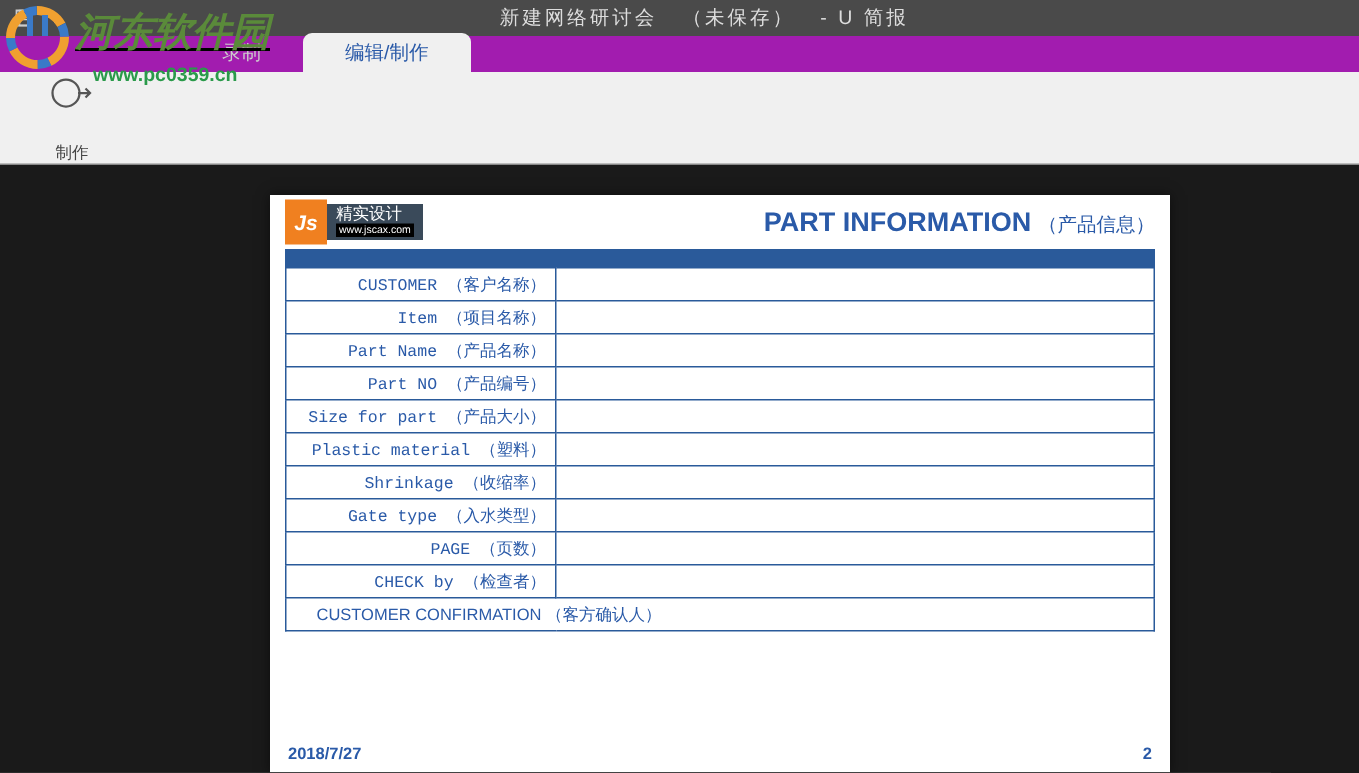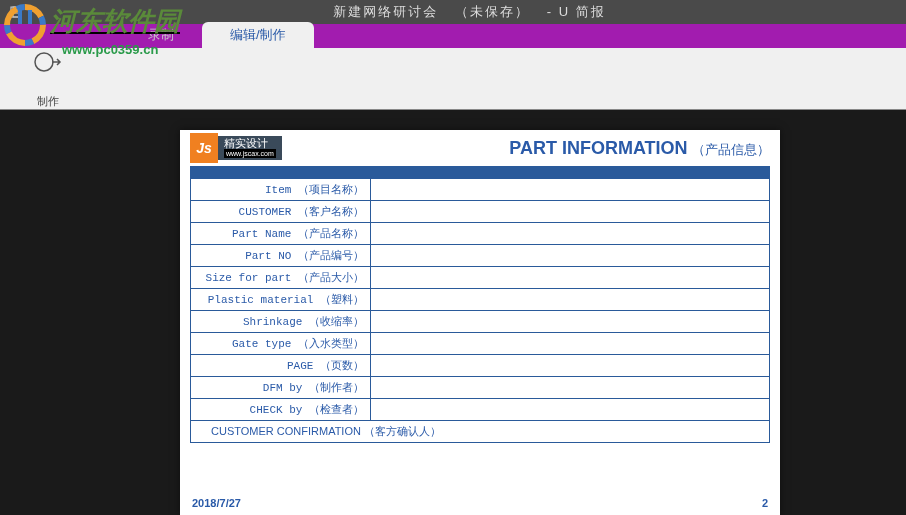--- a/index.html
+++ b/index.html
@@ -119,25 +119,25 @@
       <div>
         <span class="doc-title">PART INFORMATION</span>
         <span class="doc-title-cn">（产品信息）</span>
       </div>
     </div>
     <div class="blue-bar"></div>
 
     <table class="form-table">
       <tbody id="form-rows">
           <tr>
-            <td class="label"><span class="label-en">Item</span> <span>（项目名称）</span></td>
+            <td class="label"><span class="label-en">CUSTOMER</span> <span>（客户名称）</span></td>
             <td class="value"></td>
           </tr>
           <tr>
-            <td class="label"><span class="label-en">CUSTOMER</span> <span>（客户名称）</span></td>
+            <td class="label"><span class="label-en">Item</span> <span>（项目名称）</span></td>
             <td class="value"></td>
           </tr>
           <tr>
             <td class="label"><span class="label-en">Part Name</span> <span>（产品名称）</span></td>
             <td class="value"></td>
           </tr>
           <tr>
             <td class="label"><span class="label-en">Part NO</span> <span>（产品编号）</span></td>
             <td class="value"></td>
           </tr>
@@ -155,24 +155,20 @@
           </tr>
           <tr>
             <td class="label"><span class="label-en">Gate type</span> <span>（入水类型）</span></td>
             <td class="value"></td>
           </tr>
           <tr>
             <td class="label"><span class="label-en">PAGE</span> <span>（页数）</span></td>
             <td class="value"></td>
           </tr>
           <tr>
-            <td class="label"><span class="label-en">DFM by</span> <span>（制作者）</span></td>
-            <td class="value"></td>
-          </tr>
-          <tr>
             <td class="label"><span class="label-en">CHECK by</span> <span>（检查者）</span></td>
             <td class="value"></td>
           </tr>
           <tr>
             <td class="wide" colspan="2"><span class="label-en">CUSTOMER CONFIRMATION</span> <span>（客方确认人）</span></td>
           </tr>
         </tbody>
     </table>
 
     <div class="doc-footer">

